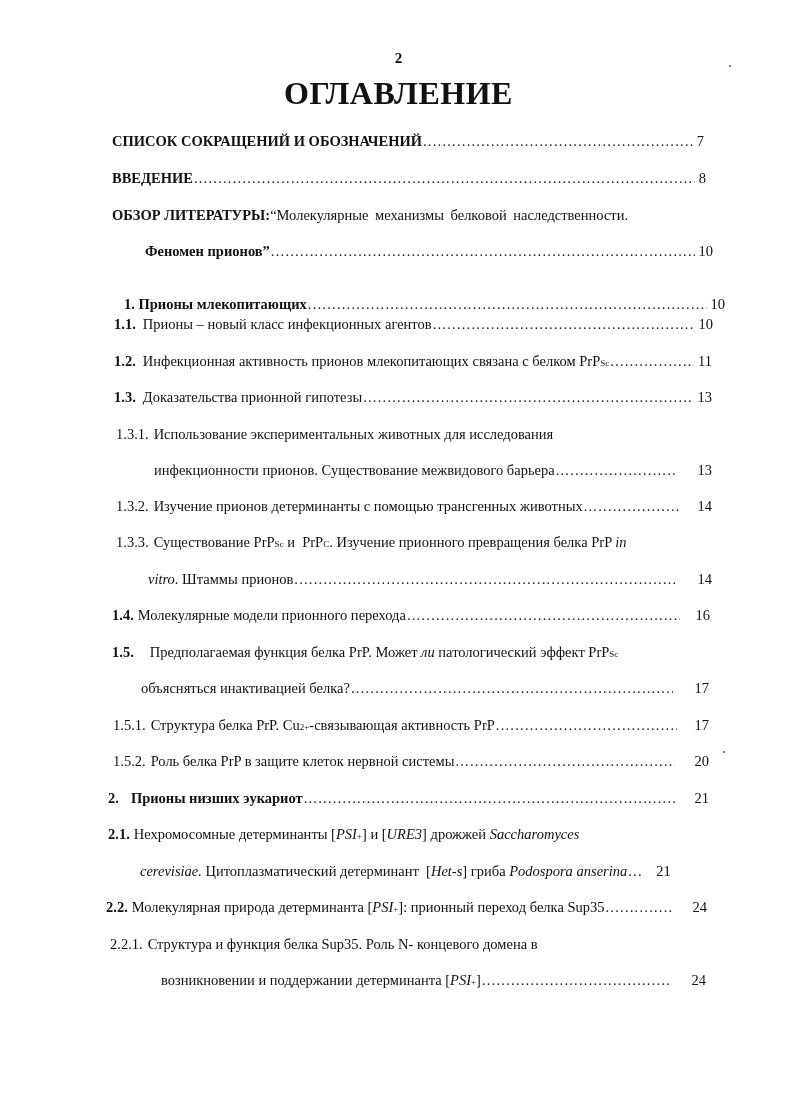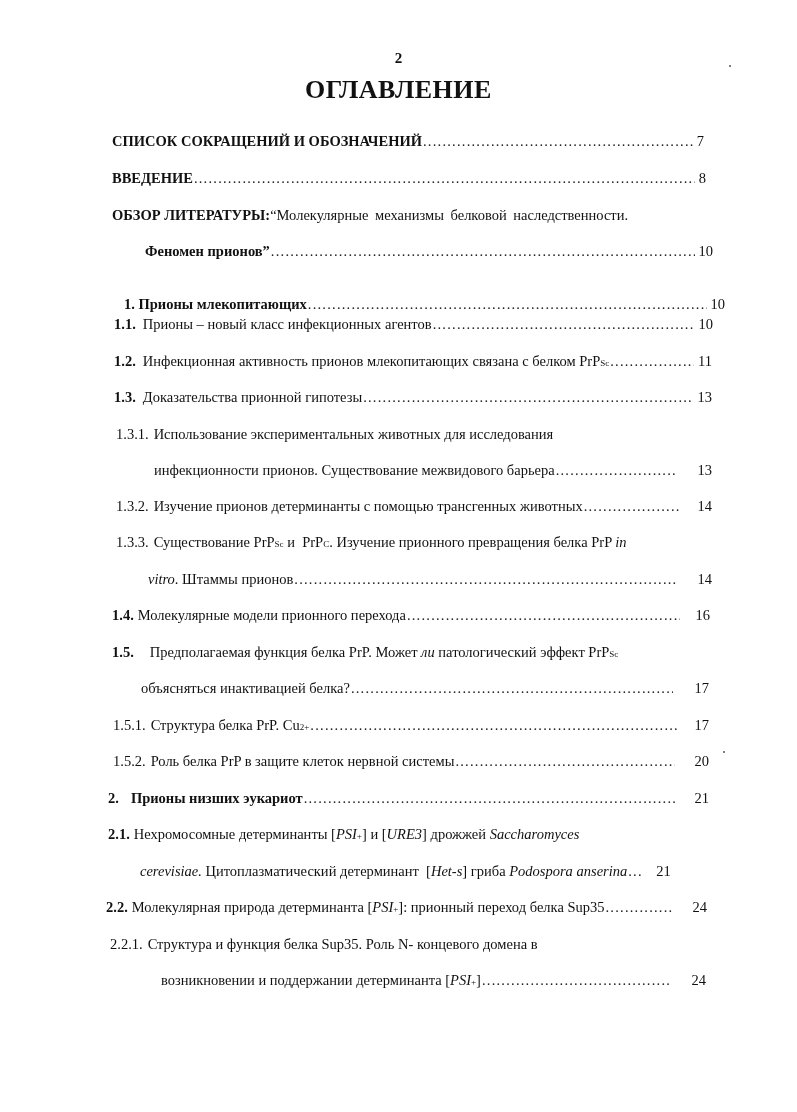--- a/index.html
+++ b/index.html
@@ -7,21 +7,21 @@
       width: 797px; height: 1112px; position: relative; overflow: hidden;
       font-family: "Liberation Serif", "DejaVu Serif", serif;
       color: #111111;
     }
     .page-number {
       position: absolute; top: 50px; left: 0; width: 797px; text-align: center;
       font-size: 15px; font-weight: bold;
     }
     .title {
       position: absolute; top: 75px; left: 0; width: 797px; text-align: center;
-      font-size: 26px; font-weight: bold; letter-spacing: 0.5px;
+      font-size: 32px; font-weight: bold; letter-spacing: 0.5px;
     }
     .toc { position: absolute; left: 0; top: 0; width: 797px; }
     .line {
       position: absolute; height: 20px; display: flex; align-items: baseline;
       font-size: 14.5px; line-height: 20px; white-space: nowrap;
     }
     .line .text { flex: 0 0 auto; }
     .line .leader {
       flex: 1 1 auto; overflow: hidden; margin: 0 4px 0 1px;
       letter-spacing: 1px; color: #222;
@@ -147,20 +147,21 @@
   <div class="line" style="top:678px; left:141px; width:568px;">
     <span class="text">объясняться инактивацией белка?</span>
     <span class="leader" style="margin-right:22px;"></span>
     <span>17</span>
   </div>
 
   <div class="line" style="top:715px; left:113px; width:596px;">
     <span class="text" style="margin-right:5px;">1.5.1.</span>
     <span class="text">Структура белка PrP. Cu</span>
       <sup>2+</sup>
+    <span class="text">-связывающая активность PrP</span>
     <span class="leader" style="margin-right:18px;"></span>
     <span>17</span>
   </div>
 
   <div class="line" style="top:751px; left:113px; width:596px;">
     <span class="text" style="margin-right:5px;">1.5.2.</span>
     <span class="text">Роль белка PrP в защите клеток нервной системы</span>
     <span class="leader" style="margin-right:20px;"></span>
     <span>20</span>
   </div>

